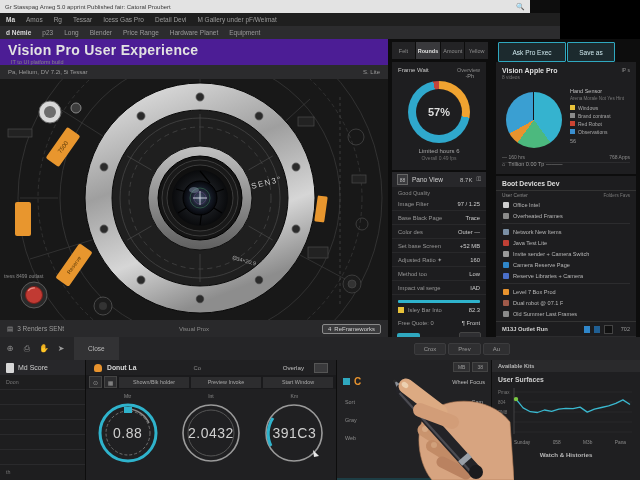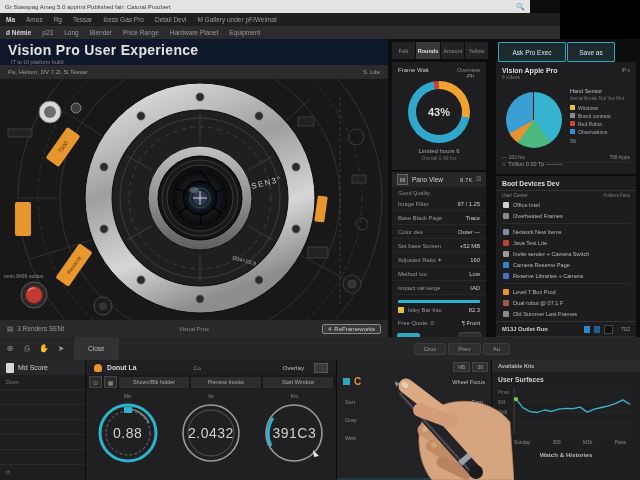--- a/index.html
+++ b/index.html
@@ -11,21 +11,21 @@
   #topbar .url{font-size:6px;color:#3a3a3a;flex:1;white-space:nowrap;overflow:hidden;}
   #topbar .mag{font-size:7px;color:#555;}
   
   .menurow{left:0;width:560px;display:flex;align-items:center;gap:11px;padding:0 6px;box-sizing:border-box;}
   #menurow1{top:13px;height:13px;background:#1f1f1f;}
   #menurow2{top:26px;height:13px;background:#2c2c2e;}
   .menuitem{font-size:6.5px;color:#9a9a9a;white-space:nowrap;}
   .menuitem.first{font-weight:bold;color:#d8d8d8;}
   #menucorner{left:560px;top:0;width:80px;height:39px;background:#000;}
   
-  #title-block{left:0;top:39px;width:388px;height:26px;background:#0f172a;}
+  #title-block{left:0;top:39px;width:388px;height:26px;background:#4c1d95;}
   #page-title{font-size:14px;color:#e2e2e2;margin:3px 0 0 8px;font-weight:bold;letter-spacing:.3px;}
   #page-sub{font-size:5.5px;color:#868686;margin-left:11px;margin-top:1px;}
   #toolbar-top{left:0;top:65px;width:388px;height:14px;background:#2b2b2d;display:flex;align-items:center;padding:0 8px;box-sizing:border-box;}
   #toolbar-top .l{font-size:6px;color:#9a9a9a;flex:1;}
   #toolbar-top .r{font-size:6px;color:#9a9a9a;}
   
   #viewer{left:0;top:79px;width:388px;height:241px;background:#171717;}
   #status-bar{left:0;top:320px;width:388px;height:17px;background:#29292b;display:flex;align-items:center;padding:0 7px;box-sizing:border-box;}
   #status-bar .sl{font-size:6.5px;color:#9a9a9a;display:flex;align-items:center;gap:4px;}
   #status-bar .sc{font-size:6px;color:#8a8a8a;position:absolute;left:50%;transform:translateX(-50%);}
@@ -336,21 +336,21 @@
   <div class="abs teal-btn" id="act-btn1">Ask Pro Exec</div>
   <div class="abs teal-btn" id="act-btn2">Save as</div>
 
   <div class="abs" id="donut-card">
     <div class="hd">
       <span class="t">Frame Wait</span>
       <span class="r">Overview</span>
     </div>
     <div id="donut-wrap">
       <div id="frame-donut" style="background: conic-gradient(rgb(240, 163, 48) 0%, rgb(240, 163, 48) 28%, rgb(47, 168, 204) 28%, rgb(47, 168, 204) 97%, rgb(196, 69, 58) 97%, rgb(196, 69, 58) 100%);"></div>
-      <div id="donut-hole">43%</div>
+      <div id="donut-hole">57%</div>
       <div id="donut-ph">-Ph</div>
     </div>
     <div class="ln1">Limited hours 6</div>
     <div class="ln2">Overall 0.49 fps</div>
   </div>
 
   <div class="abs" id="props-panel">
     <div id="props-hd">
       <span class="ic">88</span>
       <span class="t">Pano View</span>

